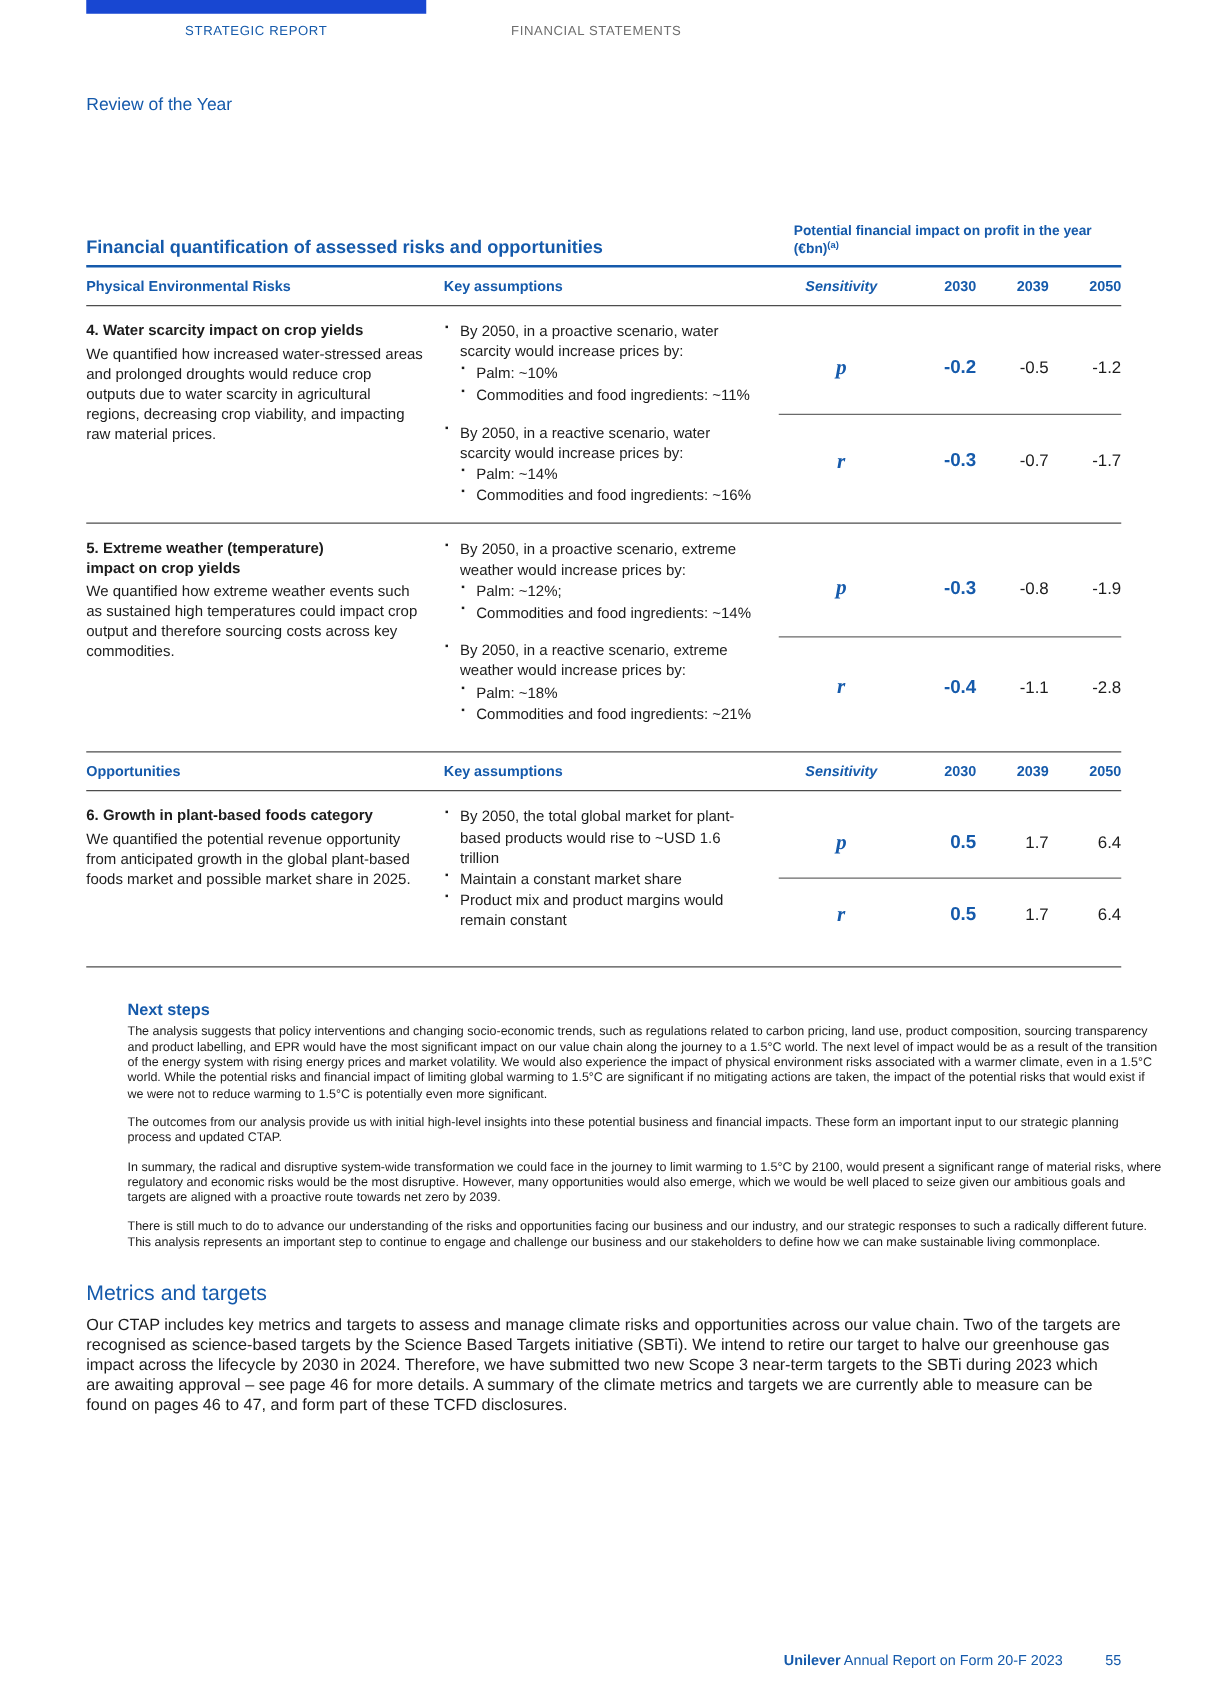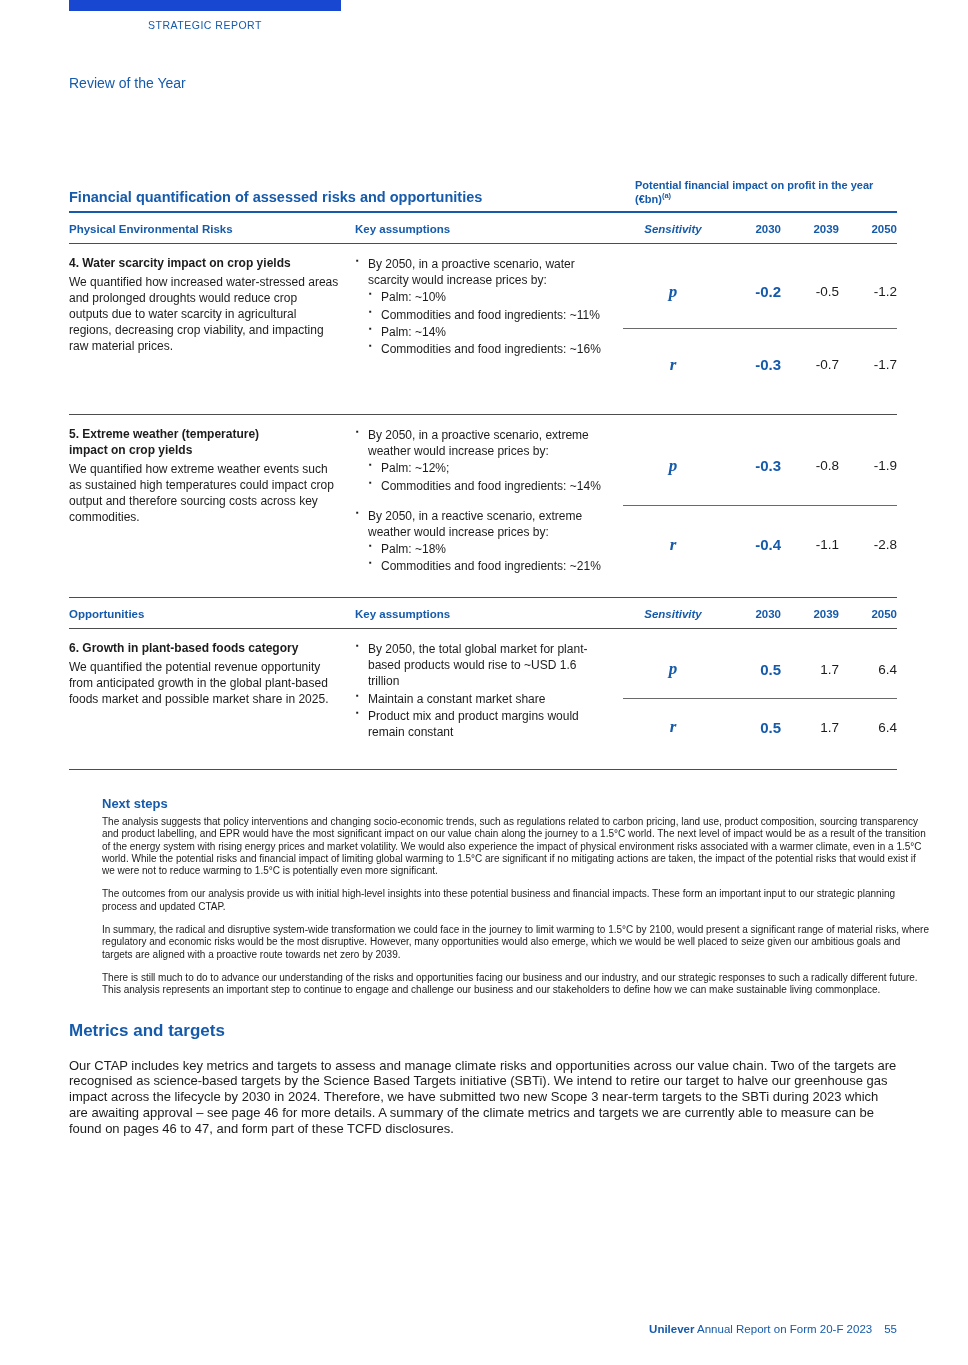--- a/index.html
+++ b/index.html
@@ -53,35 +53,39 @@
   .val-row{flex:1;display:grid;grid-template-columns:100px 58px 58px 58px;align-items:center;}
   .sens{text-align:center;color:var(--blue);font-weight:bold;font-style:italic;font-size:17px;font-family:"Liberation Serif", serif;}
   .v{text-align:right;font-size:13.5px;color:var(--ink);}
   .v.first{color:var(--blue);font-weight:bold;font-size:15px;}
   .val-divider{border-top:1px solid #6a6a6a;}
   
   .text-block{margin:26px 71px 0 102px;width:828px;}
   .ns-heading{font-size:13px;font-weight:bold;color:var(--blue);margin-bottom:5px;}
   .text-block p{font-size:10px;line-height:1.23;margin-bottom:11px;}
   .metrics{margin:24px 71px 0 69px;width:828px;}
-  .metrics h2{font-size:17px;font-weight:bold;color:var(--blue);margin-bottom:17px;}
+  .metrics h2{font-size:17px;font-weight:normal;color:var(--blue);margin-bottom:7px;}
   .metrics p{font-size:13px;line-height:1.23;}
   
-  .page-footer{position:absolute;right:71px;bottom:30px;display:flex;align-items:flex-start;gap:12px;color:var(--blue);font-size:11.5px;}
+  .page-footer{position:absolute;right:71px;bottom:30px;display:flex;align-items:flex-start;gap:34px;color:var(--blue);font-size:11.5px;}
   .page-footer b{font-weight:bold;}
 </style>
 </head>
 <body>
 
 <div class="page">
 
   <header class="nav">
     <div class="nav-col active">
       <div class="bar"></div>
       <span class="nav-label">STRATEGIC REPORT</span>
+    </div>
+    <div class="nav-col">
+      <div class="bar"></div>
+      <span class="nav-label">FINANCIAL STATEMENTS</span>
     </div>
   </header>
 
   <h1 class="page-heading">Review of the Year</h1>
 
   <section class="content">
     <div class="table-head">
       <h2 class="table-title">Financial quantification of assessed risks and opportunities</h2>
       <div class="impact-head">
         <span>Potential financial impact on profit in the year (€bn)</span><sup>(a)</sup>
@@ -105,20 +109,23 @@
         <p class="row-desc">We quantified how increased water-stressed areas and prolonged droughts would reduce crop outputs due to water scarcity in agricultural regions, decreasing crop viability, and impacting raw material prices.</p>
       </div>
       <div class="cell-assume">
         <ul class="assume">
             <li>By 2050, in a proactive scenario, water scarcity would increase prices by:</li>
           </ul>
         <ul class="assume sub">
           <li>Palm: ~10%</li>
           <li>Commodities and food ingredients: ~11%</li>
         </ul>
+        <ul class="assume gap-top">
+            <li>By 2050, in a reactive scenario, water scarcity would increase prices by:</li>
+          </ul>
         <ul class="assume sub">
           <li>Palm: ~14%</li>
           <li>Commodities and food ingredients: ~16%</li>
         </ul>
       </div>
       <div class="cell-vals">
         <div class="val-row">
           <span class="sens">p</span>
           <span class="v first">-0.2</span>
           <span class="v">-0.5</span>

